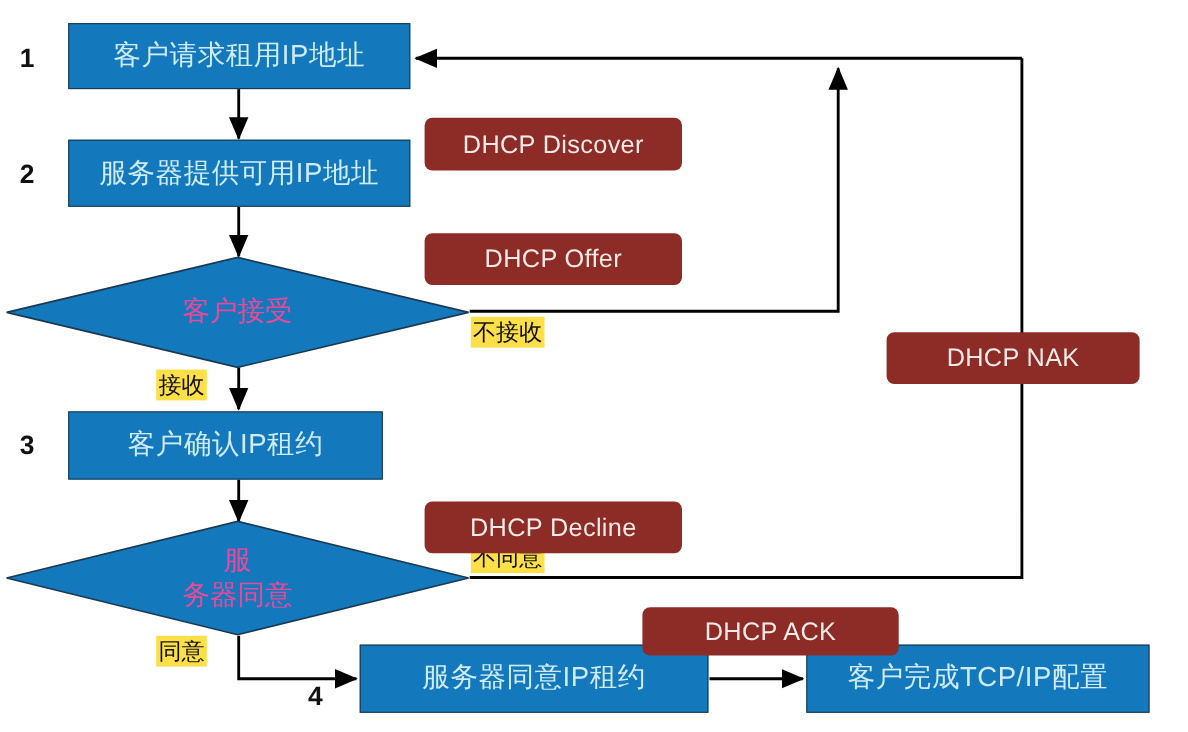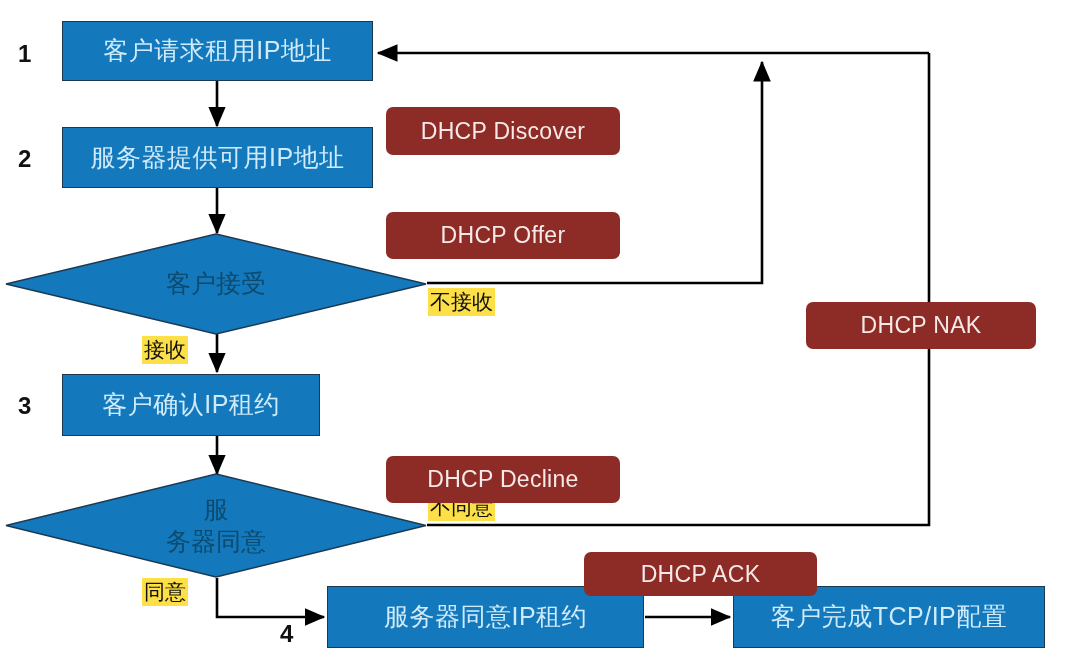--- a/index.html
+++ b/index.html
@@ -58,21 +58,21 @@
   .decision .dlabel {
     position: absolute;
     left: 0;
     top: 0;
     width: 100%;
     height: 100%;
     display: flex;
     flex-direction: column;
     align-items: center;
     justify-content: center;
-    color: #0c4a6e;
+    color: #ec4899;
     font-size: 25px;
     line-height: 1.25;
     pointer-events: none;
   }
   .step-num {
     position: absolute;
     font-size: 24px;
     font-weight: bold;
     color: #111111;
   }
@@ -119,21 +119,21 @@
 
   <div class="step-num" style="left:18px; top:40px;">1</div>
   <div class="step-num" style="left:18px; top:145px;">2</div>
   <div class="step-num" style="left:18px; top:392px;">3</div>
   <div class="step-num" style="left:280px; top:620px;">4</div>
 
   <div class="node proc" style="left:62px; top:21px; width:311px; height:60px;">客户请求租用IP地址</div>
 
   <div class="node proc" style="left:62px; top:127px; width:311px; height:61px;">服务器提供可用IP地址</div>
 
-  <div class="node proc" style="left:62px; top:374px; width:258px; height:62px;">客户确认IP租约</div>
+  <div class="node proc" style="left:62px; top:374px; width:286px; height:62px;">客户确认IP租约</div>
 
   <div class="node proc" style="left:327px; top:586px; width:317px; height:62px;">服务器同意IP租约</div>
 
   <div class="node proc" style="left:733px; top:586px; width:312px; height:62px;">客户完成TCP/IP配置</div>
 
   <div class="decision" style="left:5px; top:233px; width:422px; height:102px;">
     <svg width="422" height="102" viewBox="0 0 422 102" xmlns="http://www.w3.org/2000/svg">
       <polygon points="211,1 421,51 211,101 1,51" fill="#1479BC" stroke="#1b3a52" stroke-width="1.5"></polygon>
     </svg>
     <div class="dlabel">

